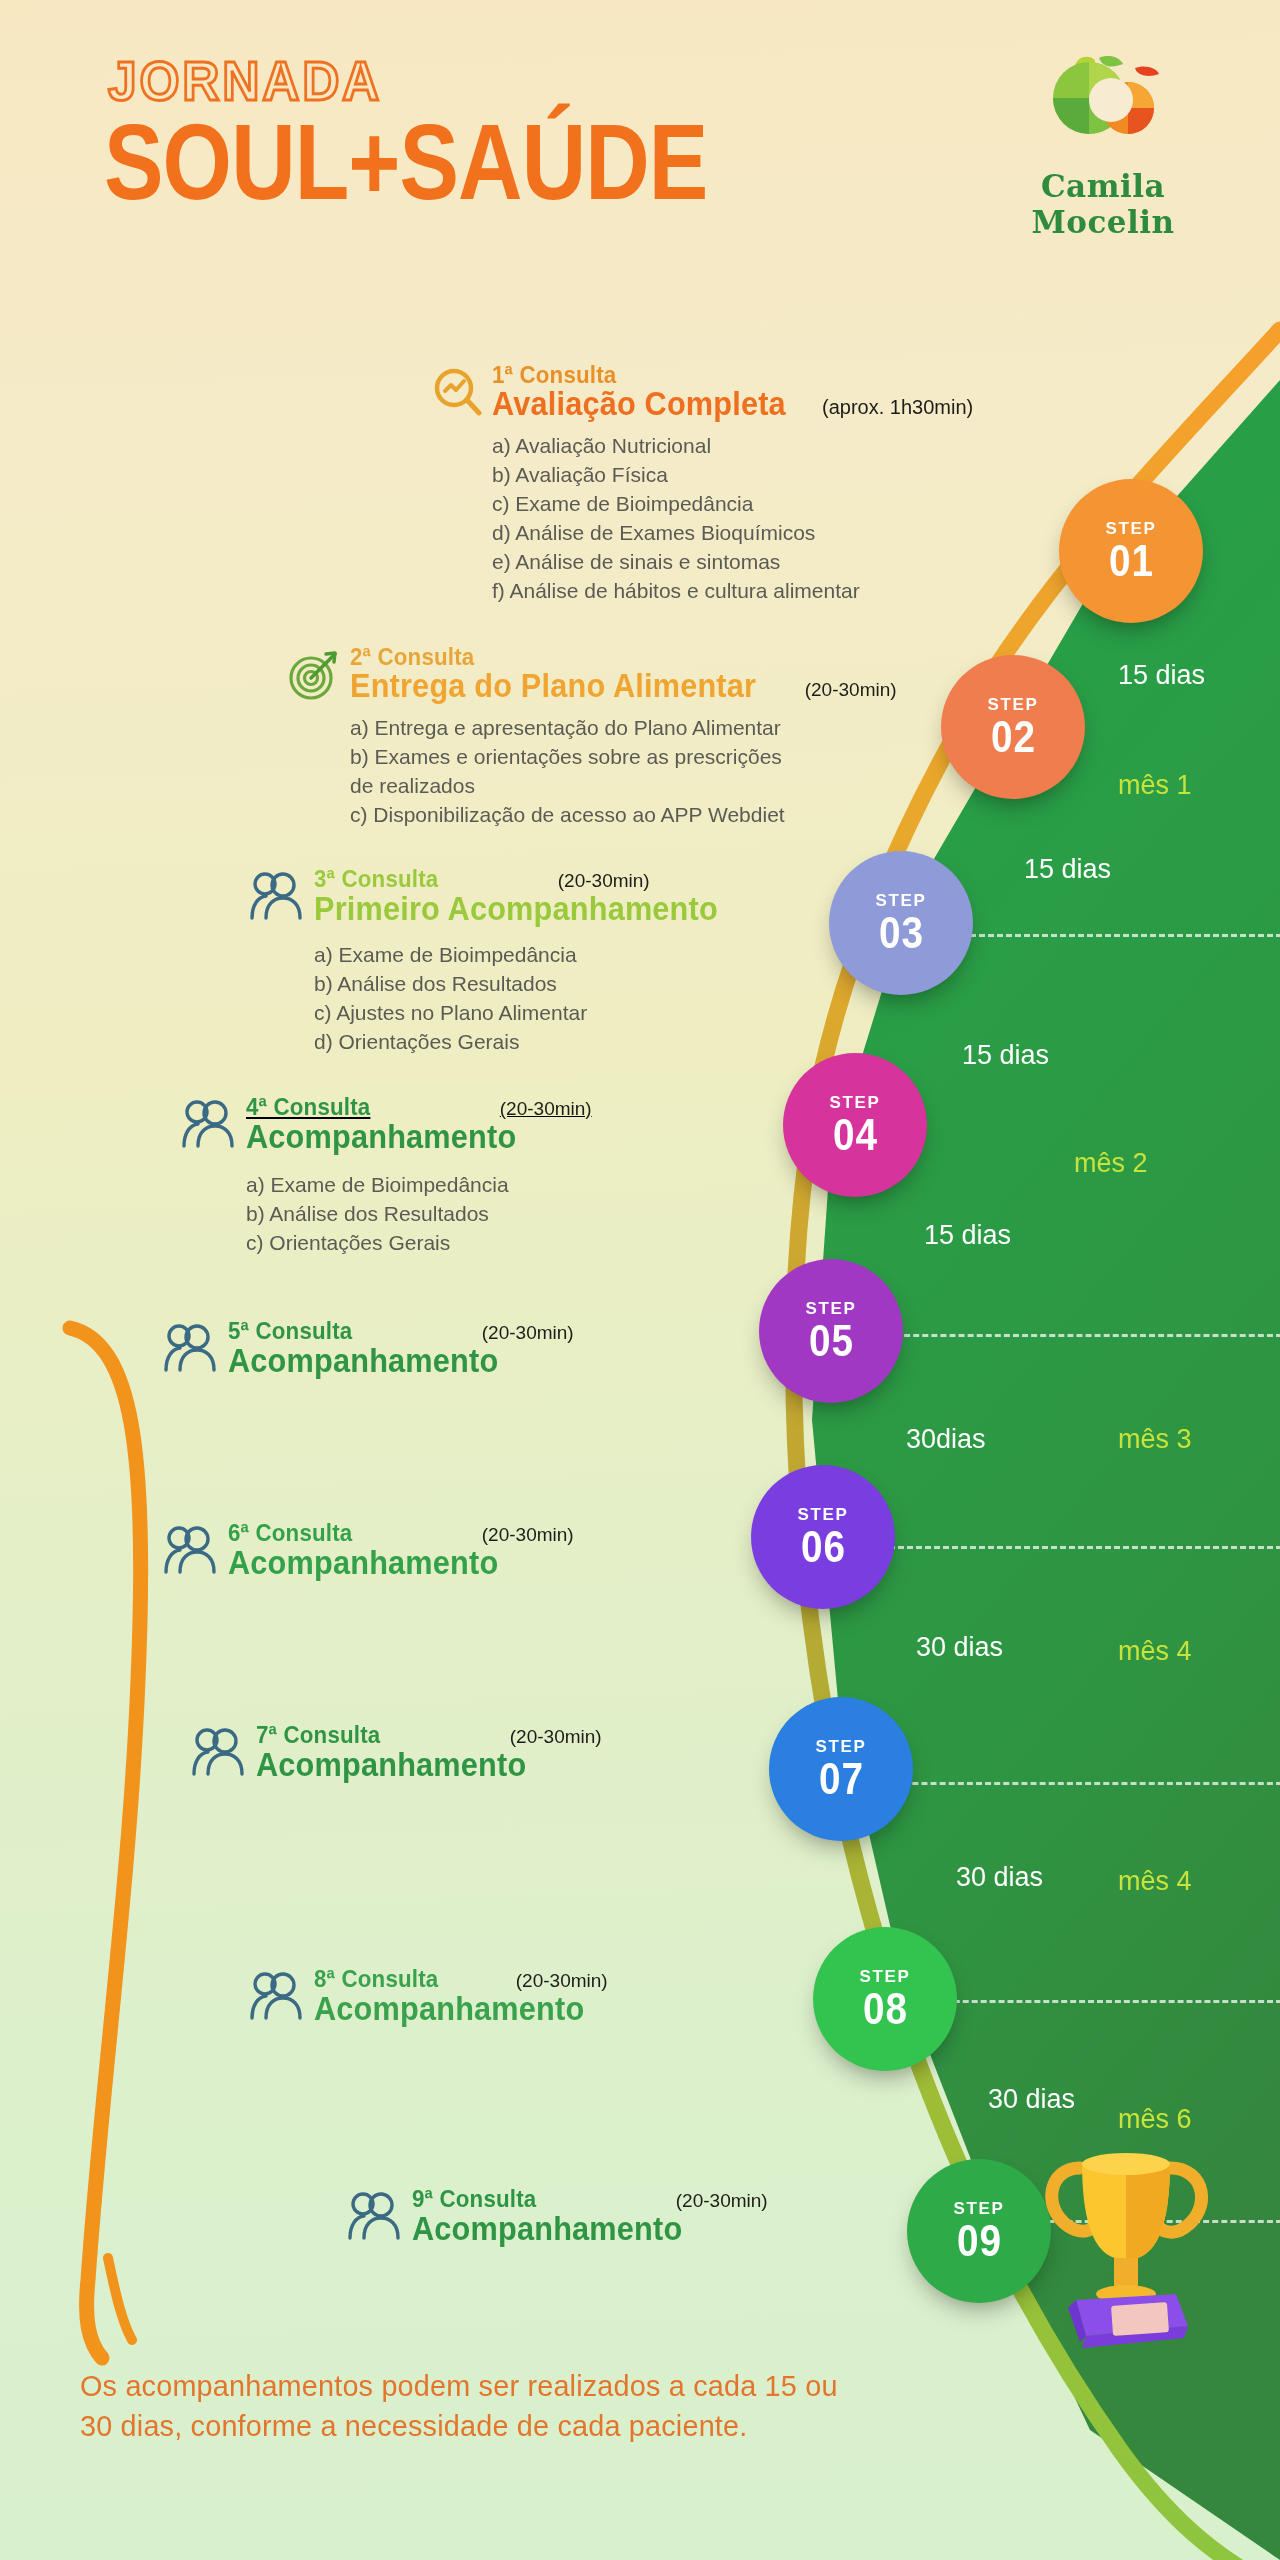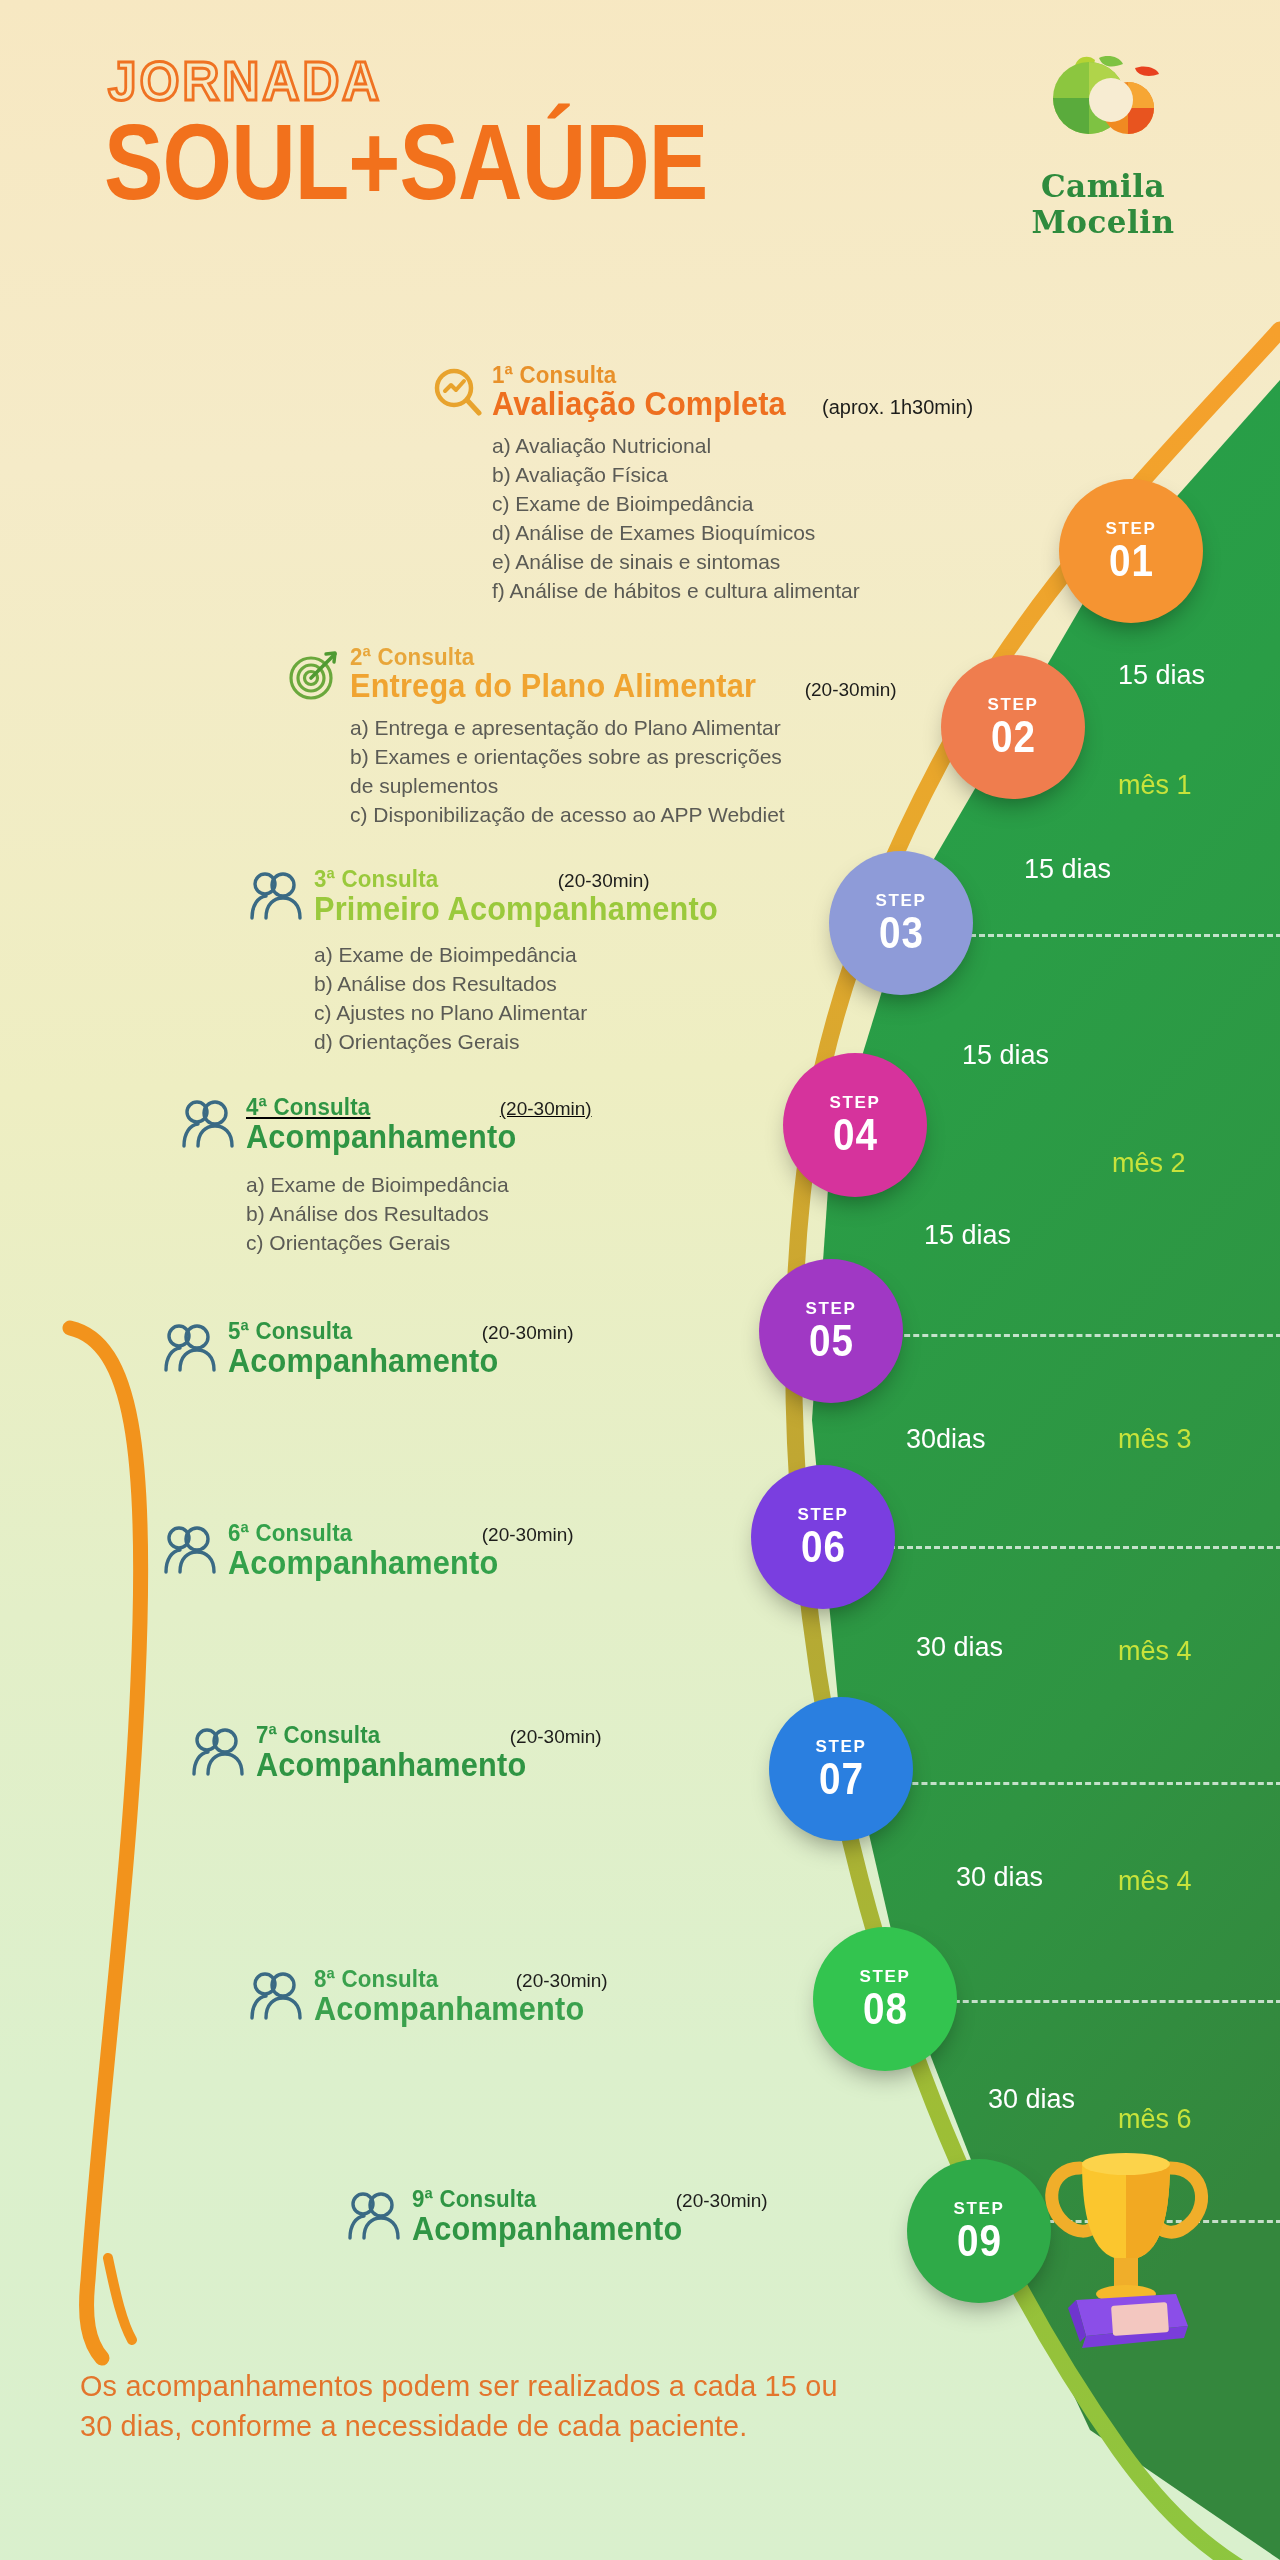--- a/index.html
+++ b/index.html
@@ -274,21 +274,21 @@
   <div class="days" style="left:1118px; top:660px;">15 dias</div>
   <div class="days" style="left:1024px; top:854px;">15 dias</div>
   <div class="days" style="left:962px; top:1040px;">15 dias</div>
   <div class="days" style="left:924px; top:1220px;">15 dias</div>
   <div class="days" style="left:906px; top:1424px;">30dias</div>
   <div class="days" style="left:916px; top:1632px;">30 dias</div>
   <div class="days" style="left:956px; top:1862px;">30 dias</div>
   <div class="days" style="left:988px; top:2084px;">30 dias</div>
 
   <div class="month" style="left:1118px; top:770px;">mês 1</div>
-  <div class="month" style="left:1112px; top:1148px;">mês 2</div>
+  <div class="month" style="left:1074px; top:1148px;">mês 2</div>
   <div class="month" style="left:1118px; top:1424px;">mês 3</div>
   <div class="month" style="left:1118px; top:1636px;">mês 4</div>
   <div class="month" style="left:1118px; top:1866px;">mês 4</div>
   <div class="month" style="left:1118px; top:2104px;">mês 6</div>
 
   <div class="consult" style="left:432px; top:362px;">
     <div class="head-row">
       <span class="icon-wrap">
         <svg width="50" height="54" viewBox="0 0 50 54">
           <circle cx="22" cy="22" r="17" fill="none" stroke="#e8a32d" stroke-width="4.5"></circle>
@@ -329,21 +329,21 @@
         <div class="t-small" style="color:#e8a63a">2ª Consulta</div>
         <div style="display:flex; align-items:flex-end; gap:18px;">
           <span class="t-big" style="color:#f0a431">Entrega do Plano Alimentar</span>
           <span class="dur" style="padding-bottom:3px; font-size:19px;">(20-30min)</span>
         </div>
       </span>
     </div>
     <ul style="margin-left:62px;">
       <li>a) Entrega e apresentação do Plano Alimentar</li>
       <li>b) Exames e orientações sobre as prescrições</li>
-      <li>de suplementos</li>
+      <li>de realizados</li>
       <li>c) Disponibilização de acesso ao APP Webdiet</li>
     </ul>
   </div>
 
   <div class="consult" style="left:250px; top:866px;">
     <div class="head-row">
       <span class="icon-wrap">
         <svg width="54" height="52" viewBox="0 0 54 52">
           <circle cx="33" cy="15" r="11" fill="none" stroke="#3a6a84" stroke-width="3.4"></circle>
           <path d="M16 48 C16 34 24 28 33 28 C42 28 50 34 50 48" fill="none" stroke="#3a6a84" stroke-width="3.4" stroke-linecap="round"></path>

